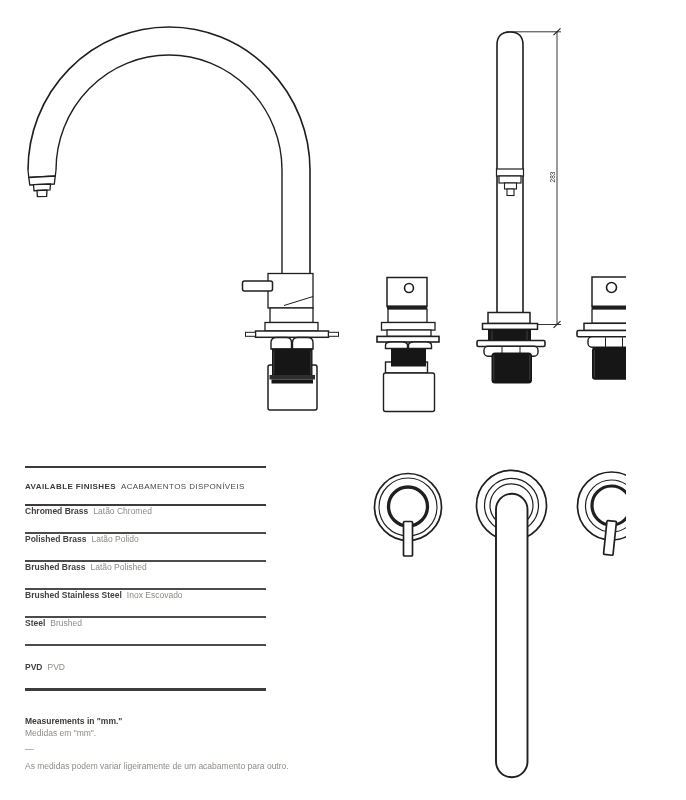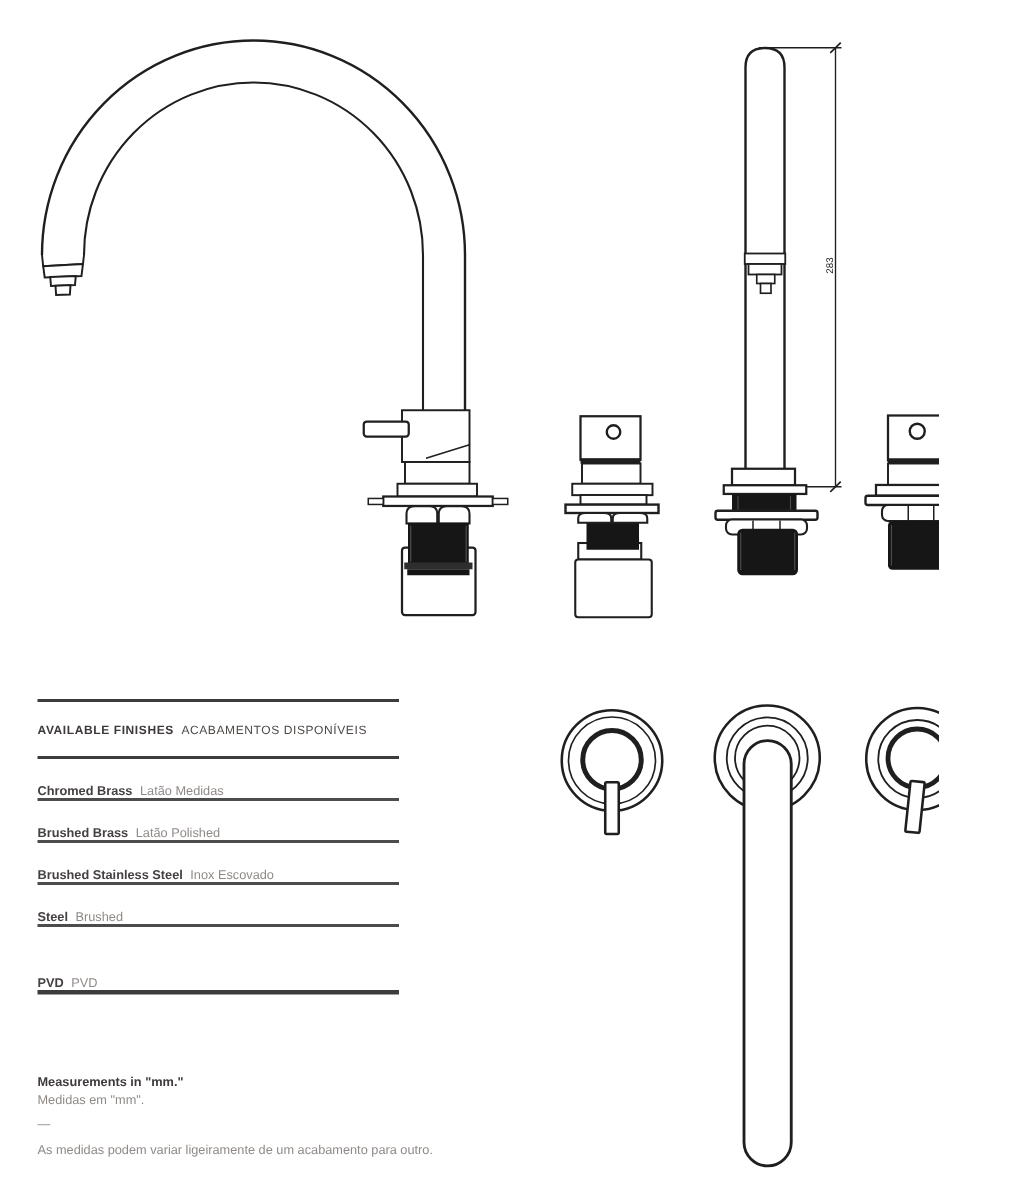--- a/index.html
+++ b/index.html
@@ -13,21 +13,21 @@
   
   .finishes{position:absolute;left:25px;top:466px;width:241px;}
   .fin-header{
     display:flex;align-items:center;gap:5px;height:36px;
     border-top:2.5px solid #3c3c3c;border-bottom:2.5px solid #3c3c3c;
     font-size:8px;letter-spacing:.4px;color:#3e3a39;text-transform:uppercase;
   }
   .fin-header .en{font-weight:700;}
   .fin-header .pt{font-weight:400;color:#4c4846;}
   .fin-row{
-    display:flex;align-items:flex-end;gap:5px;height:26px;
+    display:flex;align-items:flex-start;gap:5px;height:26px;
     border-bottom:2px solid #4c4c4c;font-size:8.5px;
   }
   .fin-row:last-child{border-bottom:3px solid #3c3c3c;margin-top:16px;}
   .fin-row .en{font-weight:700;color:#454140;}
   .fin-row .pt{color:#8f8a87;}
 
   
   .notes{position:absolute;left:25px;top:716px;font-size:8.5px;line-height:11.5px;width:330px;}
   .notes p{margin:0;}
   .n-bold{font-weight:700;color:#3e3a39;}
@@ -173,21 +173,25 @@
     </g>
   </svg>
 
   <div class="finishes">
     <div class="fin-header">
       <span class="en">AVAILABLE FINISHES</span>
       <span class="pt">ACABAMENTOS DISPONÍVEIS</span>
     </div>
     <div class="fin-row">
       <span class="en">Chromed Brass</span>
-      <span class="pt">Latão Medidas</span>
+      <span class="pt">Latão Chromed</span>
+    </div>
+    <div class="fin-row">
+      <span class="en">Polished Brass</span>
+      <span class="pt">Latão Polido</span>
     </div>
     <div class="fin-row">
       <span class="en">Brushed Brass</span>
       <span class="pt">Latão Polished</span>
     </div>
     <div class="fin-row">
       <span class="en">Brushed Stainless Steel</span>
       <span class="pt">Inox Escovado</span>
     </div>
     <div class="fin-row">

